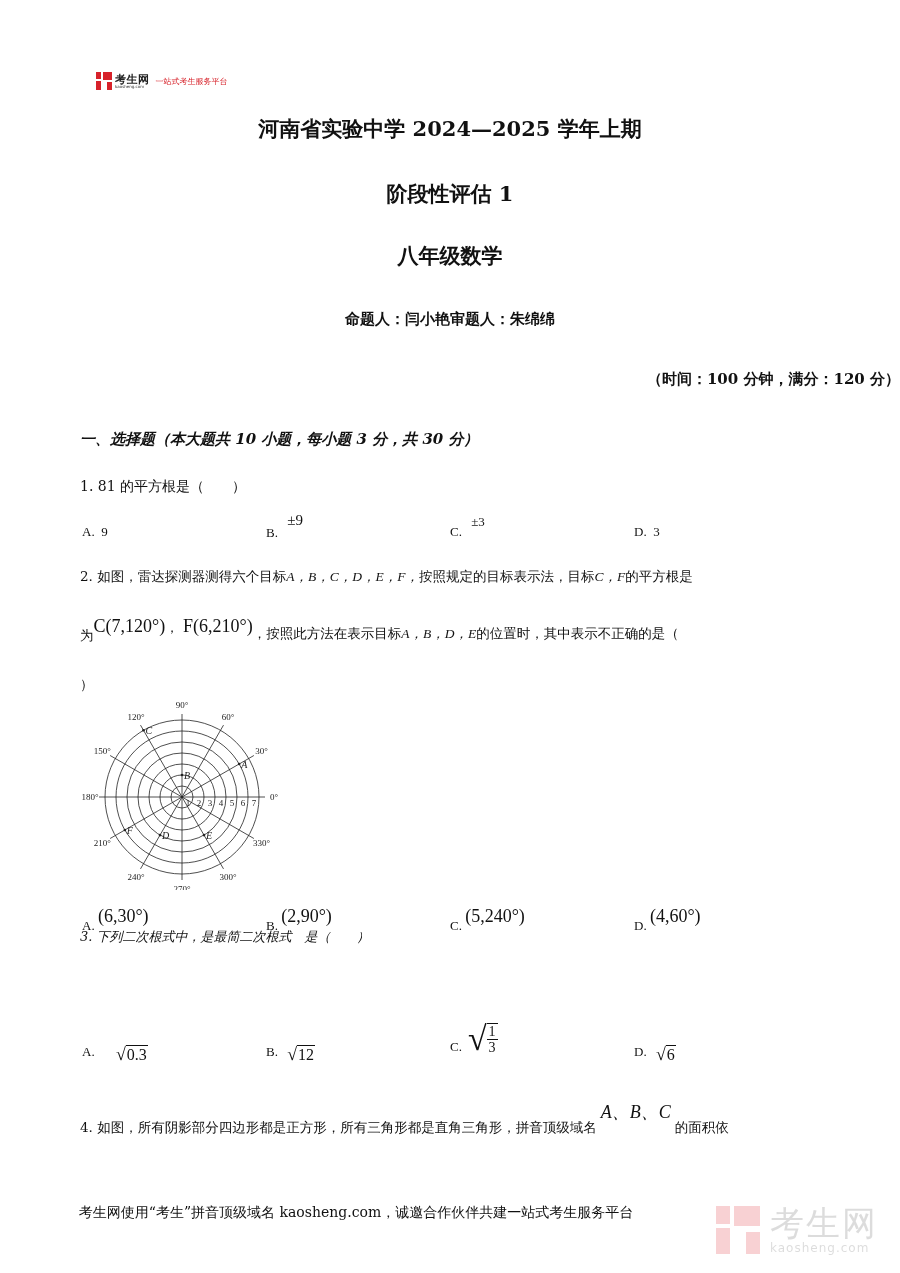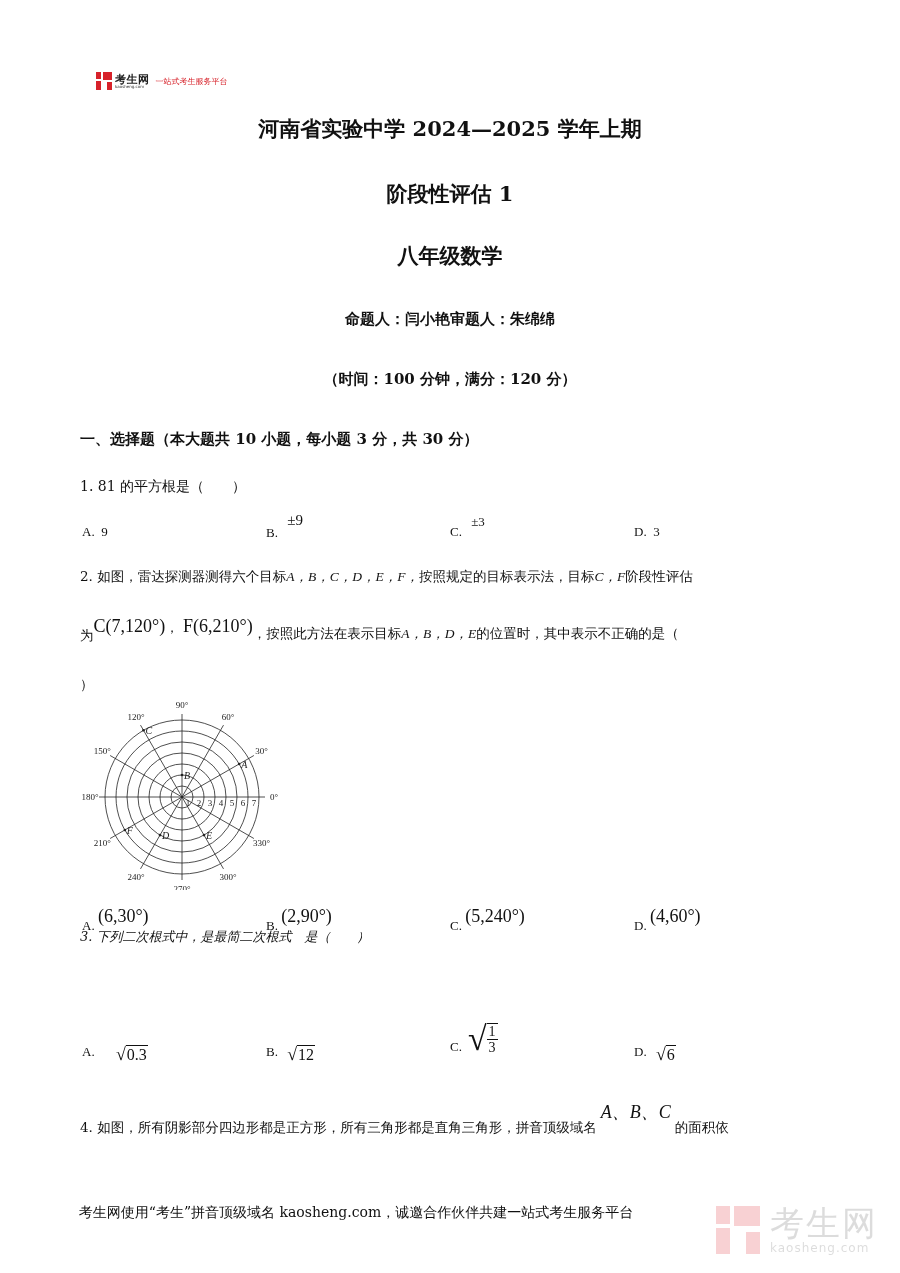--- a/index.html
+++ b/index.html
@@ -9,21 +9,21 @@
   .logo { left: 96px; top: 72px; display: flex; align-items: center; }
   .logo-mark { width: 16px; height: 18px; position: relative; }
   .logo-mark .bar { position: absolute; background: #d7222a; }
   .logo-text { margin-left: 3px; display: flex; flex-direction: column; line-height: 1; }
   .logo-cn { font-family: "DejaVu Sans", sans-serif; font-size: 11px; font-weight: bold; color: #222; letter-spacing: 0.5px; }
   .logo-en { font-family: "DejaVu Sans", sans-serif; font-size: 4px; color: #333; }
   .logo-slogan { margin-left: 6px; font-family: "DejaVu Sans", sans-serif; font-size: 8px; color: #d7222a; }
   .center { left: 0; width: 900px; text-align: center; }
   .title { font-family: "DejaVu Serif", serif; font-weight: bold; font-size: 21px; }
   .subtitle { font-family: "DejaVu Serif", serif; font-weight: bold; font-size: 15px; }
-  .section { left: 80px; font-weight: bold; font-size: 15px; }
+  .section { left: 80px; font-weight: bold; font-size: 15px; font-style: italic; }
   .q { left: 80px; font-size: 14px; font-family: "DejaVu Serif", "Liberation Serif", serif; }
   .opt { font-size: 13px; font-family: "Liberation Serif", serif; }
   .it { font-style: italic; font-family: "Liberation Serif", serif; }
   .mathbig { font-family: "Liberation Serif", serif; font-size: 18px; }
   .sqrt { display: inline-block; position: relative; font-family: "Liberation Serif", serif; font-size: 16px; }
   .sqrt .rad { font-size: 18px; }
   .sqrt .under { border-top: 1px solid #111; padding: 0 1px; }
   .frac { display: inline-flex; flex-direction: column; align-items: center; vertical-align: middle; font-size: 14px; line-height: 1.1; }
   .frac .num { border-bottom: 1px solid #111; padding: 0 2px; }
   .footer { left: 0; width: 712px; text-align: center; font-size: 14px; top: 1180px; margin-top: 24px; }
@@ -49,21 +49,21 @@
     <span class="logo-cn">考生网</span>
     <span class="logo-en">kaosheng.com</span>
   </div>
   <span class="logo-slogan">一站式考生服务平台</span>
 </div>
 
 <div class="abs center title" style="top:115px;">河南省实验中学 2024—2025 学年上期</div>
 <div class="abs center title" style="top:180px;">阶段性评估 1</div>
 <div class="abs center title" style="top:242px;">八年级数学</div>
 <div class="abs center subtitle" style="top:310px;">命题人：闫小艳审题人：朱绵绵</div>
-<div class="abs center subtitle" style="top:370px;">（时间：100 分钟，满分：120 分）</div>
+<div class="abs center subtitle" style="top:370px;text-align:right;">（时间：100 分钟，满分：120 分）</div>
 
 <div class="abs section" style="top:430px;">一、选择题（本大题共 10 小题，每小题 3 分，共 30 分）</div>
 
 <div class="abs q" style="top:478px;">
   <span>1.</span>
   <span>81 的平方根是（　　）</span>
 </div>
 <div class="abs opt" style="left:82px;top:524px;">
   <span>A.</span>&nbsp;
   <span>9</span>
@@ -76,21 +76,21 @@
   <span>C.</span>
   <span style="position:relative;top:-10px;font-size:13px;left:6px;">±3</span>
 </div>
 <div class="abs opt" style="left:634px;top:524px;">
   <span>D.</span>&nbsp;
   <span>3</span>
 </div>
 
 <div class="abs q" style="top:568px;font-size:13.5px;">
   <span>2.</span>
-  <span>如图，雷达探测器测得六个目标</span><span class="it">A，B，C，D，E，F，</span><span>按照规定的目标表示法，目标</span><span class="it">C，F</span><span>阶段性评估</span>
+  <span>如图，雷达探测器测得六个目标</span><span class="it">A，B，C，D，E，F，</span><span>按照规定的目标表示法，目标</span><span class="it">C，F</span><span>的平方根是</span>
 </div>
 <div class="abs q" style="top:616px;font-size:13.5px;">
   <span style="position:relative;top:8px;">为</span><span class="mathbig">C(7,120°)</span><span>，</span>&nbsp;<span class="mathbig">F(6,210°)</span><span style="position:relative;top:6px;">，按照此方法在表示目标</span><span class="it" style="position:relative;top:6px;">A，B，D，E</span><span style="position:relative;top:6px;">的位置时，其中表示不正确的是（</span>
 </div>
 <div class="abs q" style="top:676px;font-size:13.5px;">）</div>
 
 <svg class="abs" id="radar" style="left:78px;top:700px;" width="205" height="190">
     <circle cx="104" cy="97" r="11" fill="none" stroke="#222" stroke-width="0.8"></circle>
     <circle cx="104" cy="97" r="22" fill="none" stroke="#222" stroke-width="0.8"></circle>
     <circle cx="104" cy="97" r="33" fill="none" stroke="#222" stroke-width="0.8"></circle>

